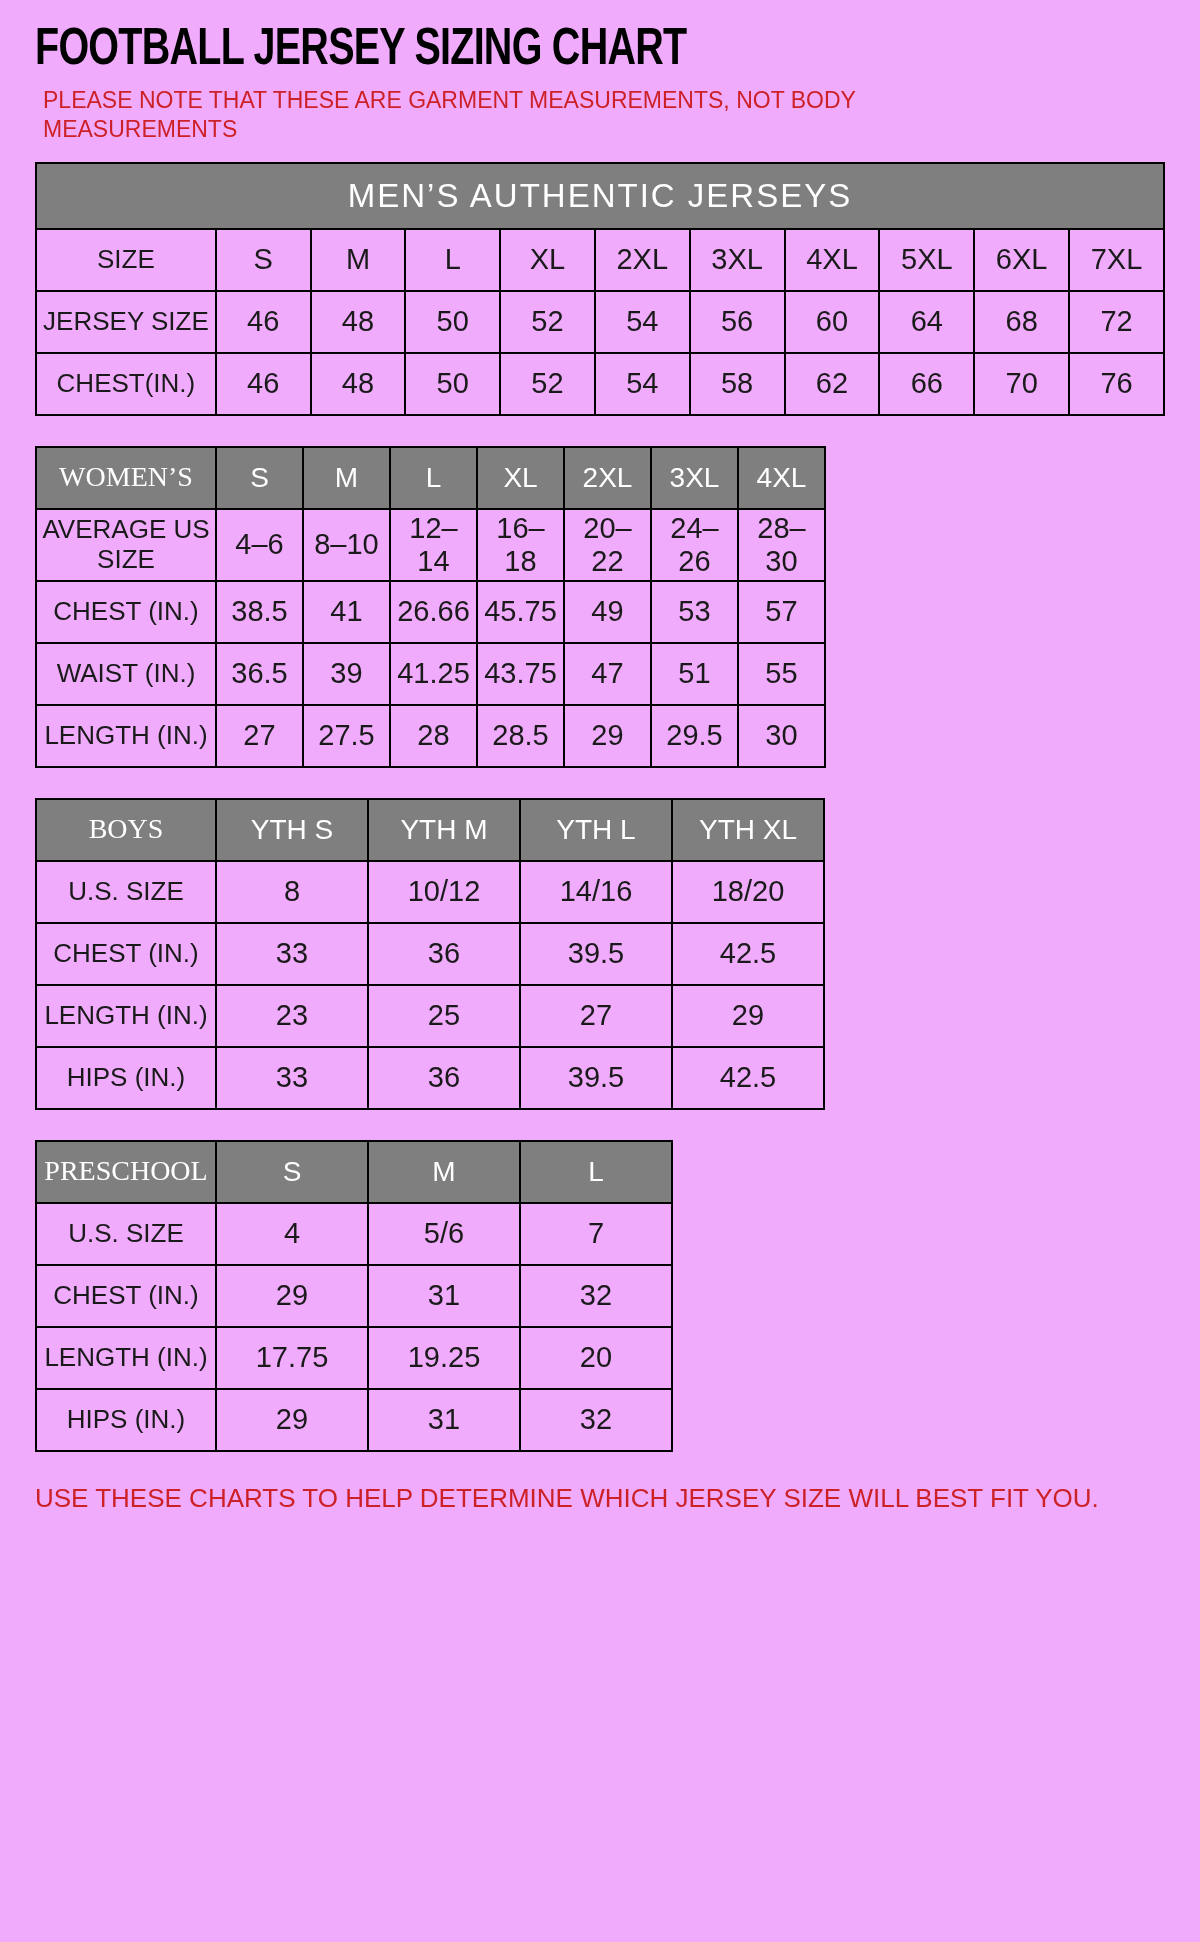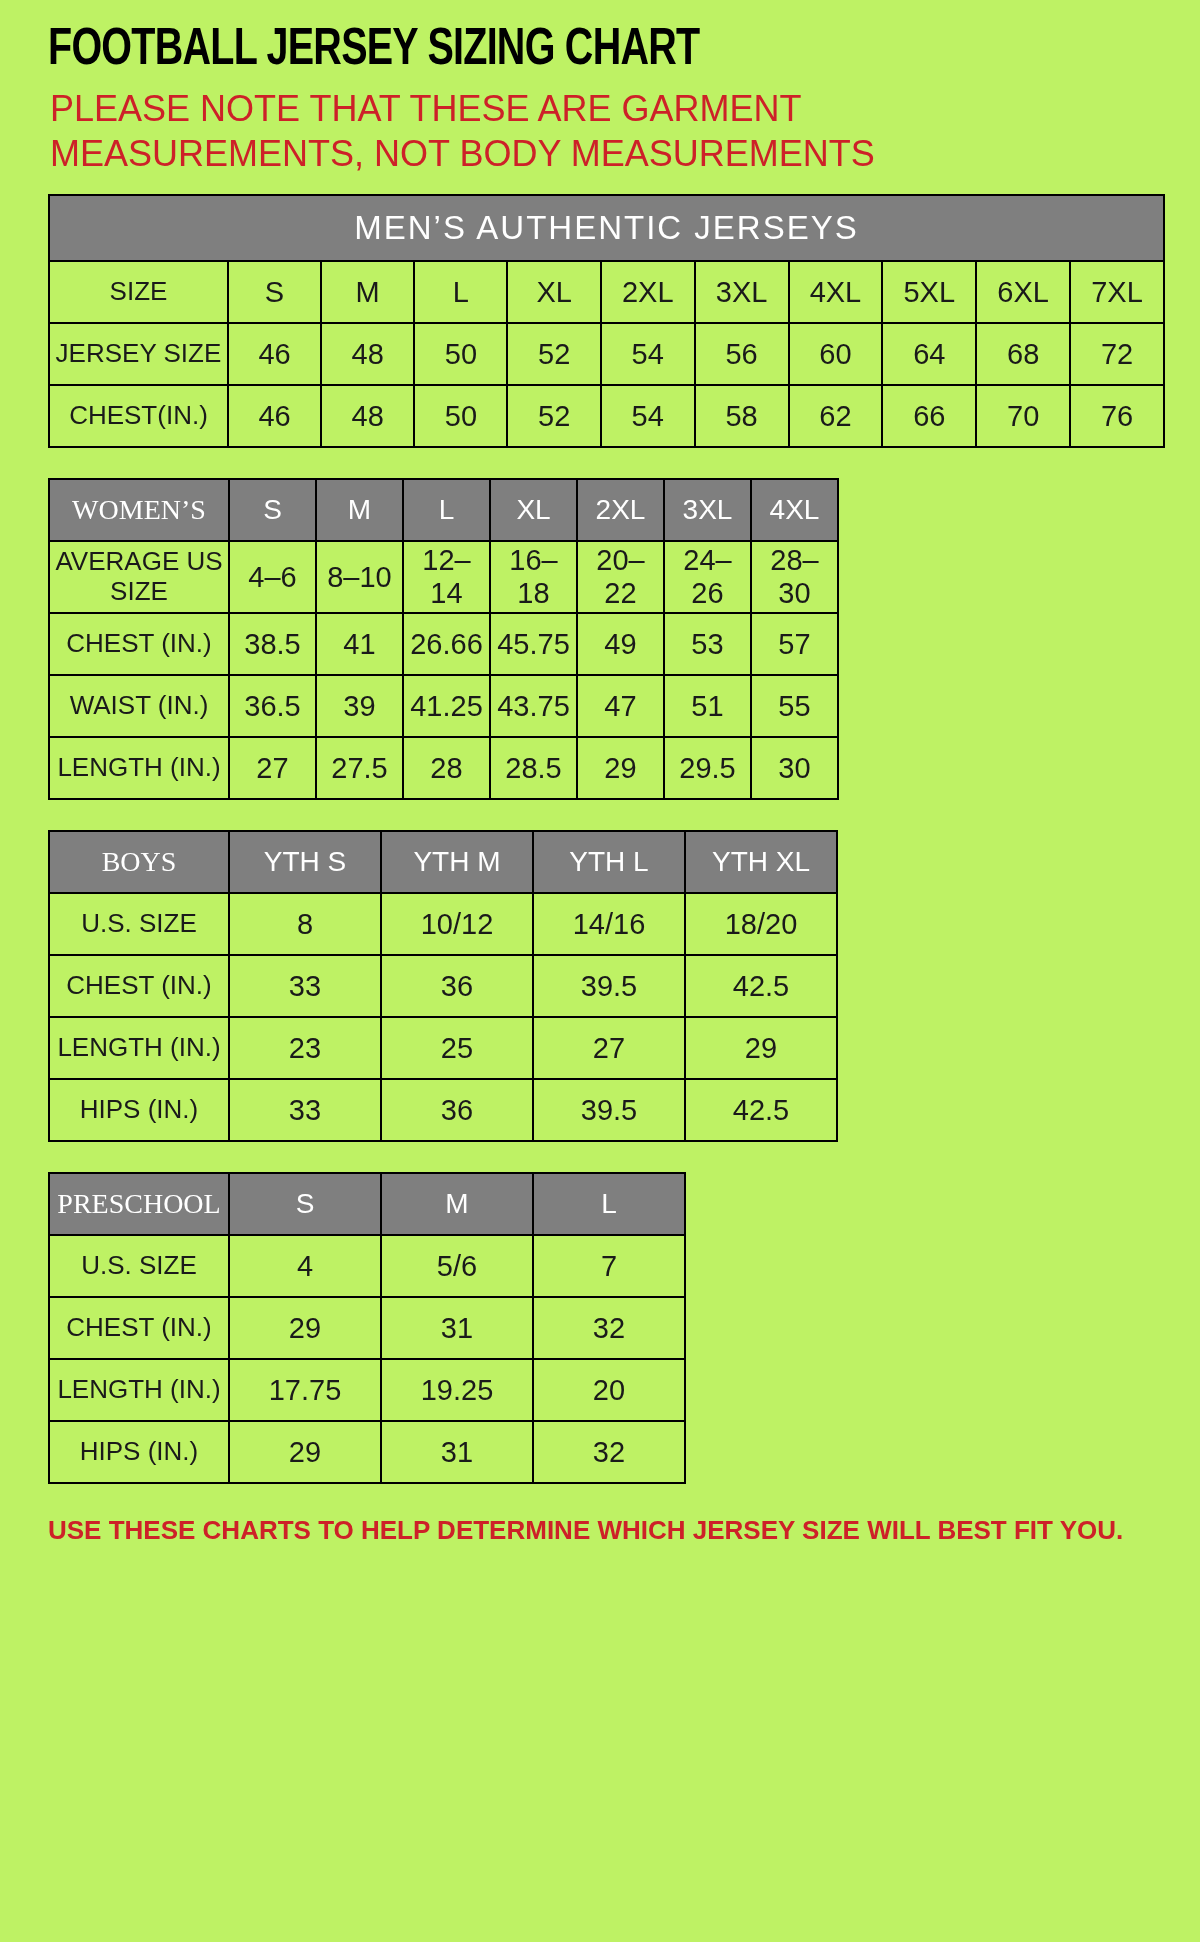--- a/index.html
+++ b/index.html
@@ -6,45 +6,44 @@
     margin: 0;
     padding: 0;
     background: #ffffff;
     font-family: "Liberation Sans", sans-serif;
     color: #111111;
   }
   .page {
     width: 1200px;
     min-height: 1942px;
     box-sizing: border-box;
-    padding: 16px 35px 20px 48px;
-    background: #bef264;
+    padding: 16px 35px 20px 35px;
+    background: #f0abfc;
   }
   .main-title {
     margin: 0 0 10px 0;
     font-size: 52px;
     font-weight: bold;
     letter-spacing: -1px;
     white-space: nowrap;
     transform: scaleX(0.76);
     transform-origin: left center;
     color: #000000;
   }
   .note {
     color: #cd2128;
-    font-size: 36px;
+    font-size: 23px;
     line-height: 1.25;
-    margin: 0 0 18px 2px;
+    margin: 0 0 18px 8px;
     max-width: 900px;
   }
   .note-bottom {
     margin: 18px 0 0 0;
     max-width: 1150px;
     font-size: 26px;
-    font-weight: bold;
   }
   table {
     border-collapse: collapse;
     table-layout: fixed;
     margin: 0 0 30px 0;
   }
   th, td {
     border: 2px solid #000000;
     text-align: center;
     vertical-align: middle;

